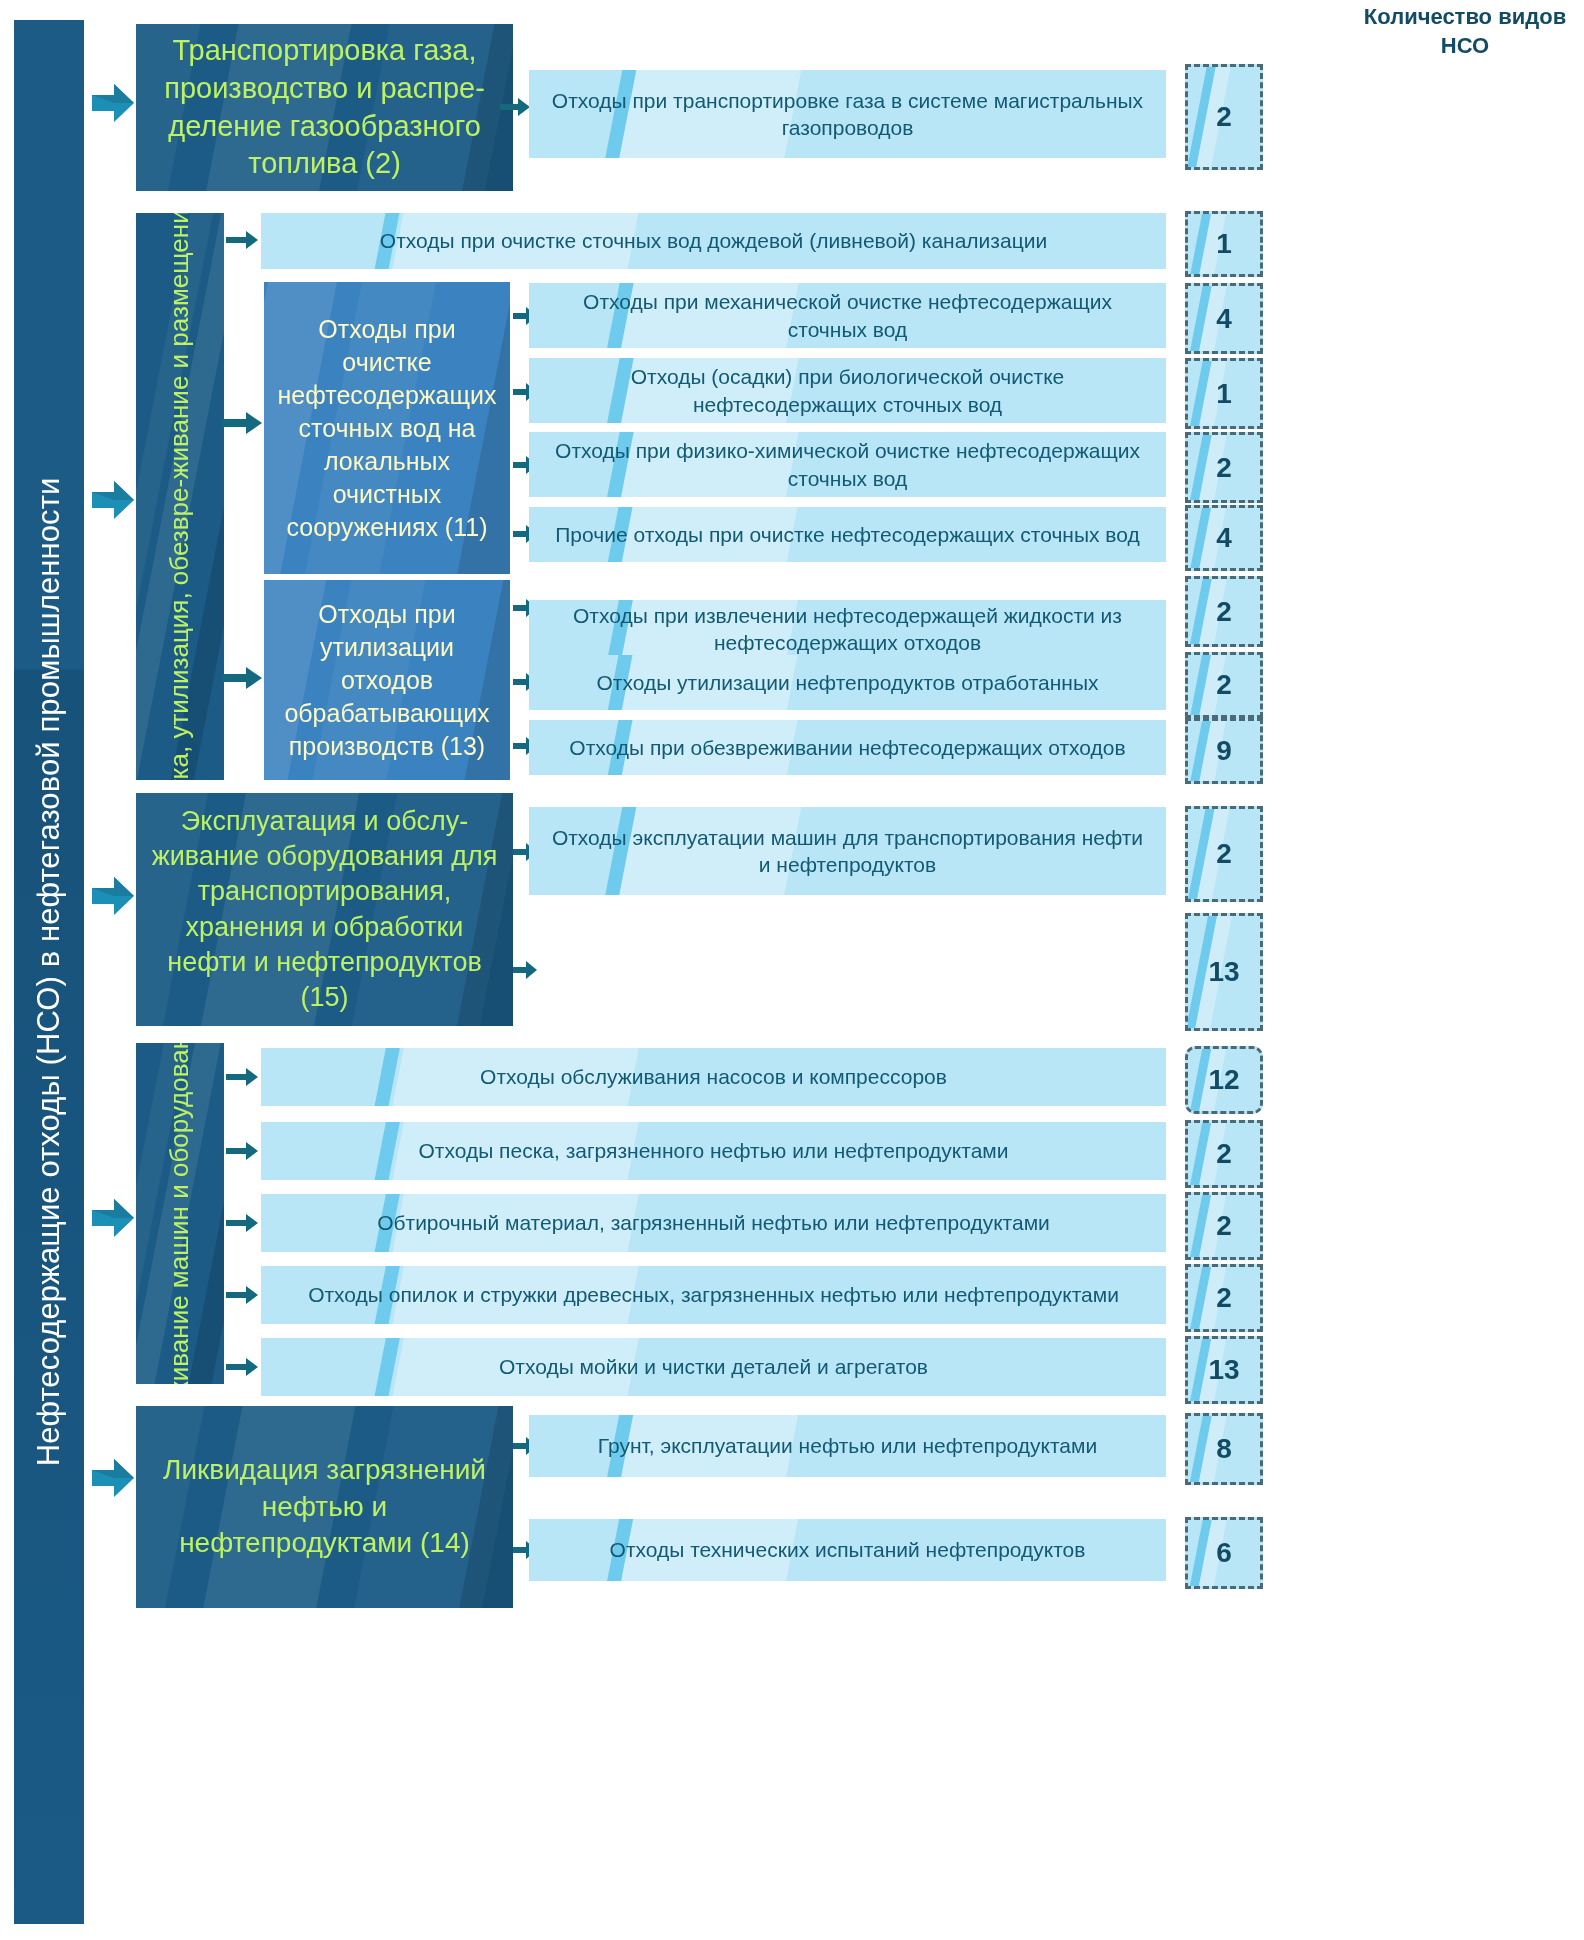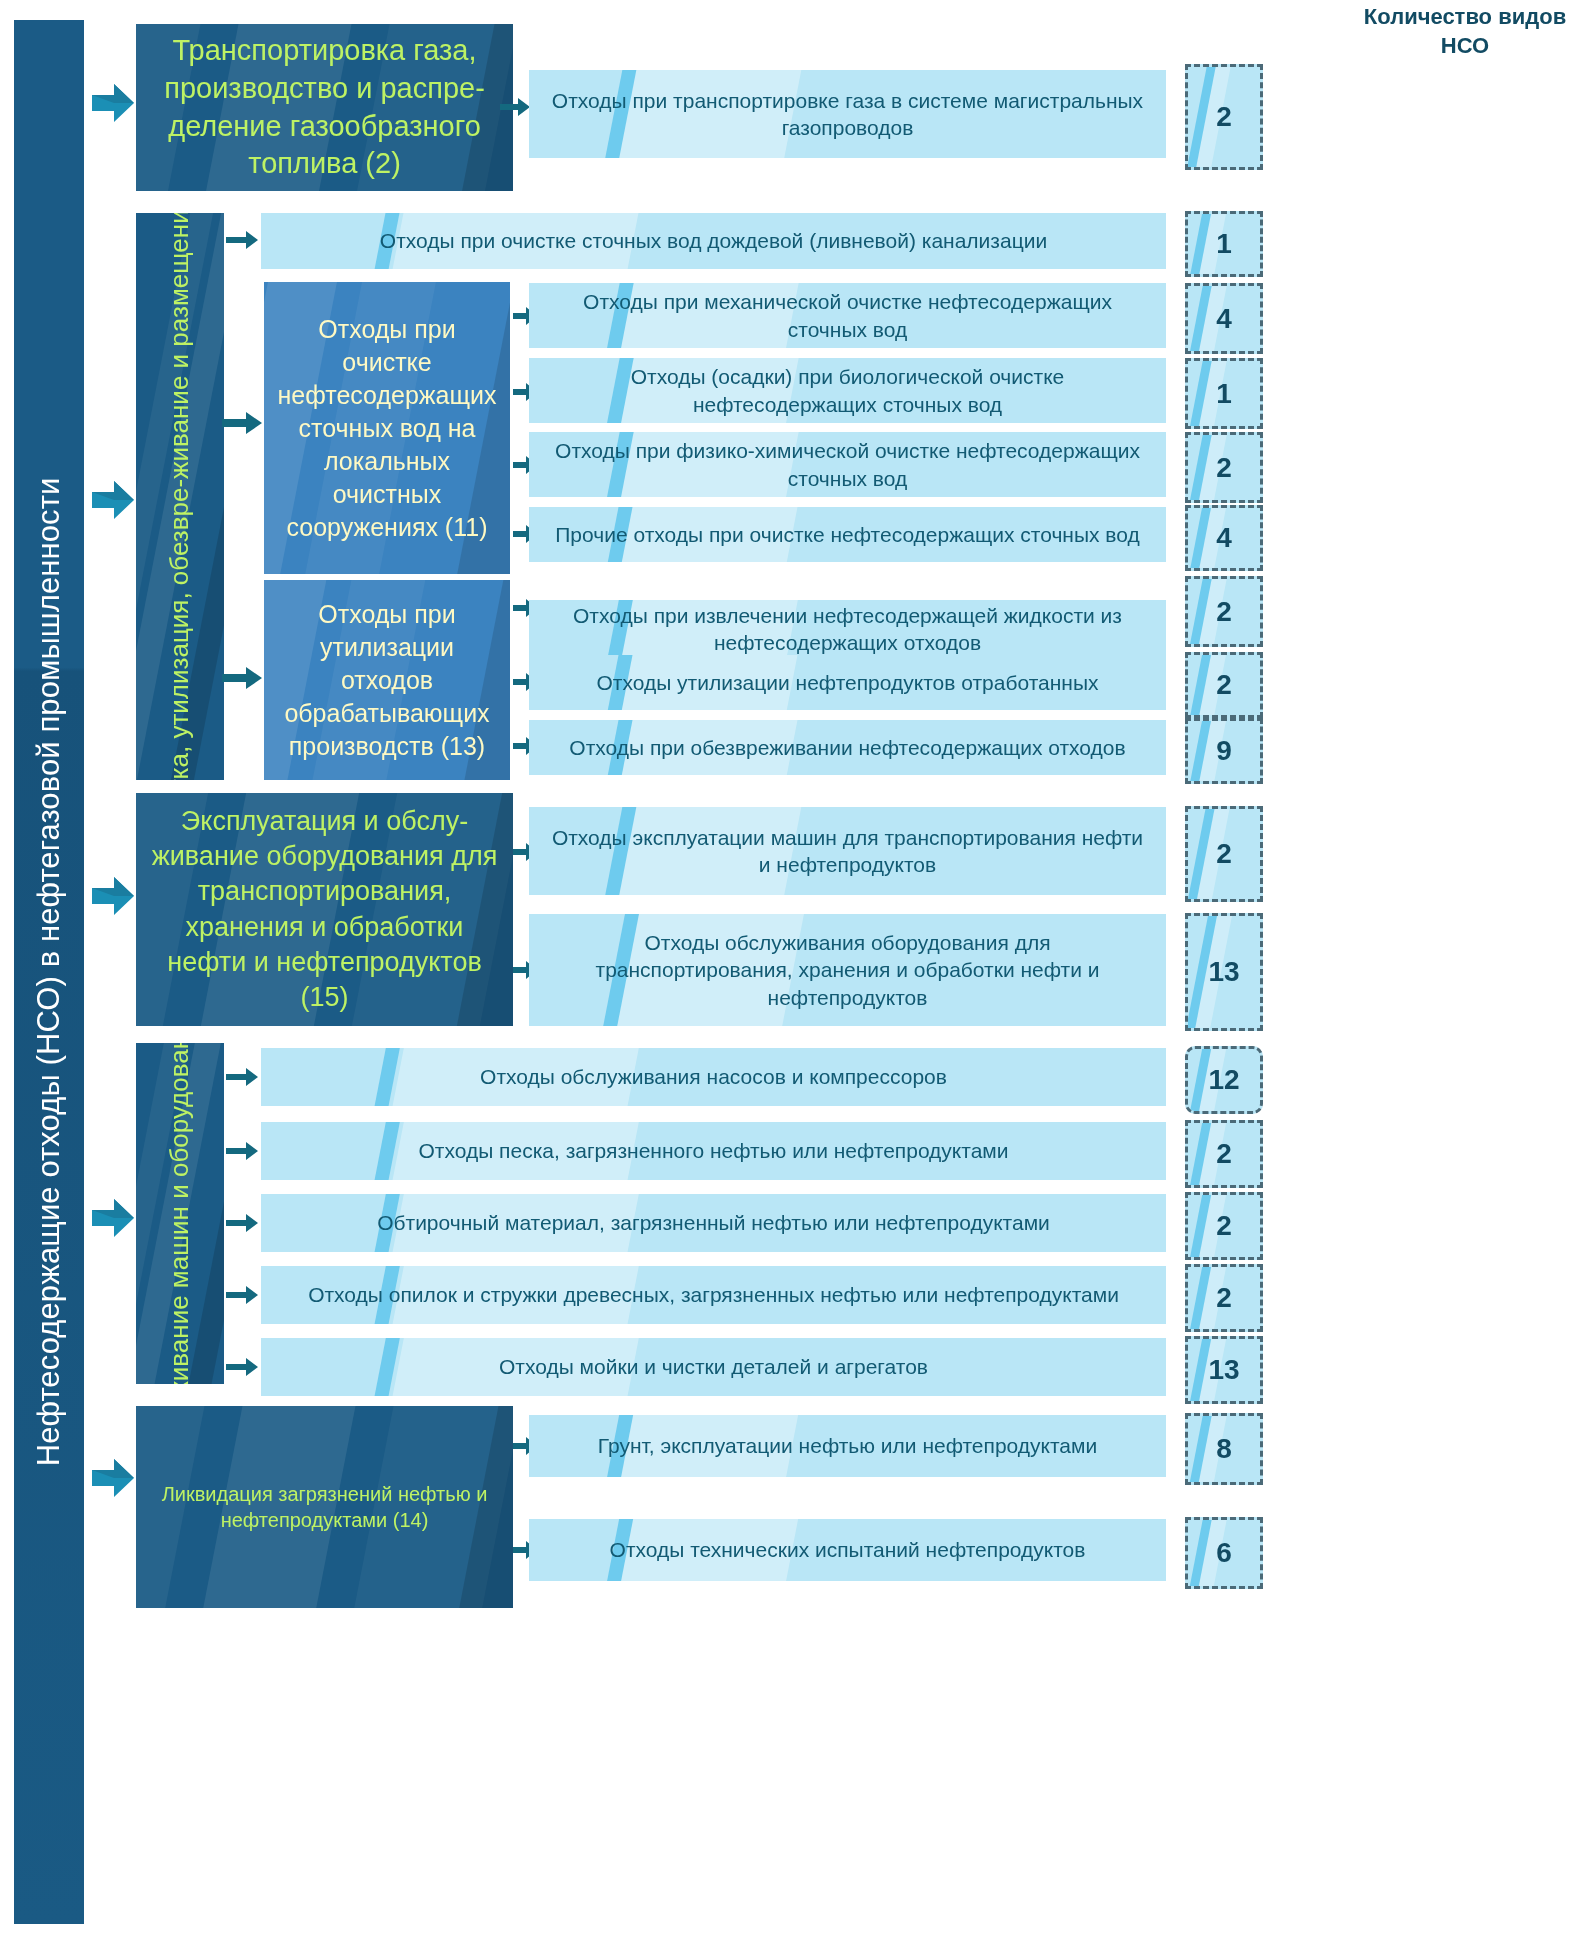--- a/index.html
+++ b/index.html
@@ -349,25 +349,20 @@
     <div class="c-pale"></div>
     <div class="c-stripe"></div>
     <div class="c-val">2</div>
   </div>
 
   <div class="sm-arrow" style="left:513px;top:960px;">
     <svg width="24" height="20" viewBox="0 0 24 20">
         <path d="M0 7 H13 V1 L24 10 L13 19 V13 H0 Z" fill="#14697f"></path>
       </svg>
   </div>
-  <div class="leaf" style="left:529px;top:914px;width:637px;height:112px;">
-    <div class="l-pale"></div>
-    <div class="l-stripe"></div>
-    <div class="l-text">Отходы обслуживания оборудования для транспортирования, хранения и обработки нефти и нефтепродуктов</div>
-  </div>
   <div class="count-box" style="left:1185px;top:913px;width:72px;height:112px;">
     <div class="c-pale"></div>
     <div class="c-stripe"></div>
     <div class="c-val">13</div>
   </div>
 
   <div class="big-arrow" style="left:90px;top:1195px;">
     <svg viewBox="0 0 46 46">
         <path d="M2 15 H24 V4 L44 23 L24 42 V31 H2 Z" fill="#1b8fb5"></path>
         <path d="M2 15 H24 V4 L44 23 L24 23 Z" fill="#1a7da0"></path>
@@ -459,21 +454,21 @@
     <div class="c-stripe"></div>
     <div class="c-val">13</div>
   </div>
 
   <div class="big-arrow" style="left:90px;top:1455px;">
     <svg viewBox="0 0 46 46">
         <path d="M2 15 H24 V4 L44 23 L24 42 V31 H2 Z" fill="#1b8fb5"></path>
         <path d="M2 15 H24 V4 L44 23 L24 23 Z" fill="#1a7da0"></path>
       </svg>
   </div>
-  <div class="group-box" style="left:136px;top:1406px;width:377px;height:202px;font-size:20px;">
+  <div class="group-box" style="left:136px;top:1406px;width:377px;height:202px;font-size:28px;">
     <div class="g-sheen-a"></div>
     <div class="g-sheen-b"></div>
     <div class="g-sheen-c"></div>
     <div class="g-dark"></div>
     <div class="g-text">Ликвидация загрязнений нефтью и нефтепродуктами (14)</div>
   </div>
 
   <div class="sm-arrow" style="left:513px;top:1436px;">
     <svg width="24" height="20" viewBox="0 0 24 20">
         <path d="M0 7 H13 V1 L24 10 L13 19 V13 H0 Z" fill="#14697f"></path>

